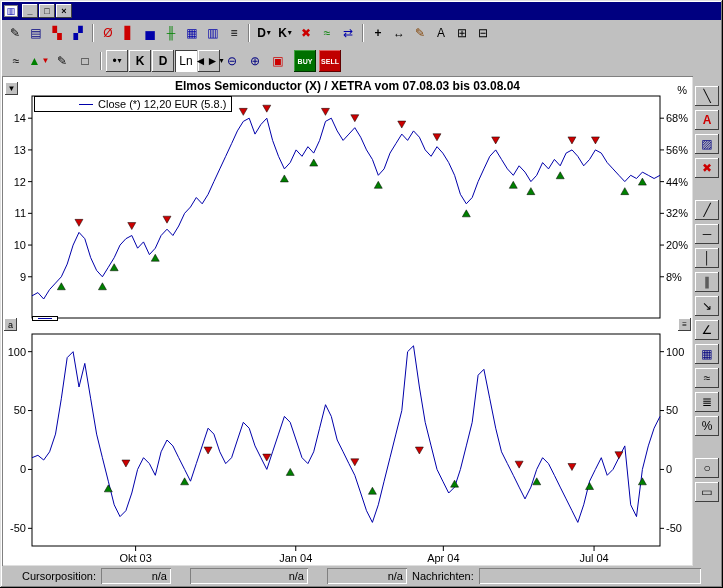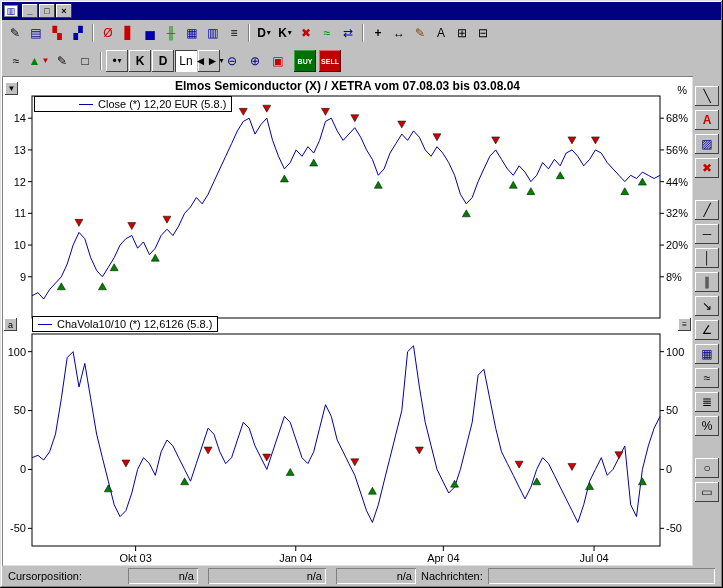--- a/index.html
+++ b/index.html
@@ -50,21 +50,21 @@
   .collapse-btn{left:3px;top:6px;}
   .pane-a-btn{left:2px;top:242px;font-size:9px;}
   .pane-settings-btn{left:676px;top:242px;}
   .percent-label{position:absolute;right:6px;top:8px;font-size:11px;}
   .right-toolbar{width:28px;background:#c0c0c0;display:flex;flex-direction:column;align-items:center;
     padding-top:10px;gap:4px;}
   .rbtn{width:24px;height:20px;background:#c0c0c0;border:none;padding:0;
     box-shadow:inset -1px -1px 0 #404040,inset 1px 1px 0 #fff;
     font:12px "Liberation Sans",sans-serif;display:flex;align-items:center;justify-content:center;}
   .vgap{height:14px;display:block;}
-  .statusbar{height:20px;display:flex;align-items:center;padding:1px 6px;gap:5px;justify-content:flex-end;}
+  .statusbar{height:20px;display:flex;align-items:center;padding:1px 20px;gap:5px;justify-content:flex-end;}
   .status-label{white-space:nowrap;}
   .status-cell{height:16px;background:#c0c0c0;display:flex;align-items:center;justify-content:flex-end;
     padding:0 4px;box-shadow:inset 1px 1px 0 #808080,inset -1px -1px 0 #fff;}
   .cell-1{width:70px;}
   .cell-2{width:118px;}
   .cell-3{width:80px;}
   .cell-msg{flex:1;height:16px;background:#c0c0c0;
     box-shadow:inset 1px 1px 0 #808080,inset -1px -1px 0 #fff;}
 </style>
 </head>
@@ -303,21 +303,20 @@
         </svg>
       <button class="mini-btn collapse-btn">▼</button>
       <span class="percent-label">%</span>
       <div class="legend legend-top">
         <span class="legend-line"></span>
         <span>Close (*) 12,20 EUR (5.8.)</span>
       </div>
       <button class="mini-btn pane-a-btn">a</button>
       <div class="legend legend-bottom">
         <span class="legend-line"></span>
-        <span>ChaVola10/10 (*) 12,6126 (5.8.)</span>
       </div>
       <button class="mini-btn pane-settings-btn">≡</button>
     </div>
     <div class="right-toolbar">
         <button class="rbtn ">
           <span class="glyph" style="color: rgb(0, 0, 0);">╲</span>
         </button>
         <button class="rbtn kbold">
           <span class="glyph" style="color: rgb(204, 0, 0);">A</span>
         </button>
@@ -363,21 +362,21 @@
           <span class="glyph" style="color: rgb(0, 0, 0);">○</span>
         </button>
         <button class="rbtn ">
           <span class="glyph" style="color: rgb(0, 0, 0);">▭</span>
         </button>
       </div>
   </div>
 
   <div class="statusbar">
     <span class="status-label">Cursorposition:</span>
-    <span style="display:flex;gap:10px;margin-left:41px;">
+    <span style="display:flex;gap:19px;">
         <span class="status-cell cell-1">n/a</span>
         <span class="status-cell cell-2">n/a</span>
         <span class="status-cell cell-3">n/a</span>
       </span>
     <span class="status-label">Nachrichten:</span>
     <span class="cell-msg"></span>
   </div>
 
 </div>
 

